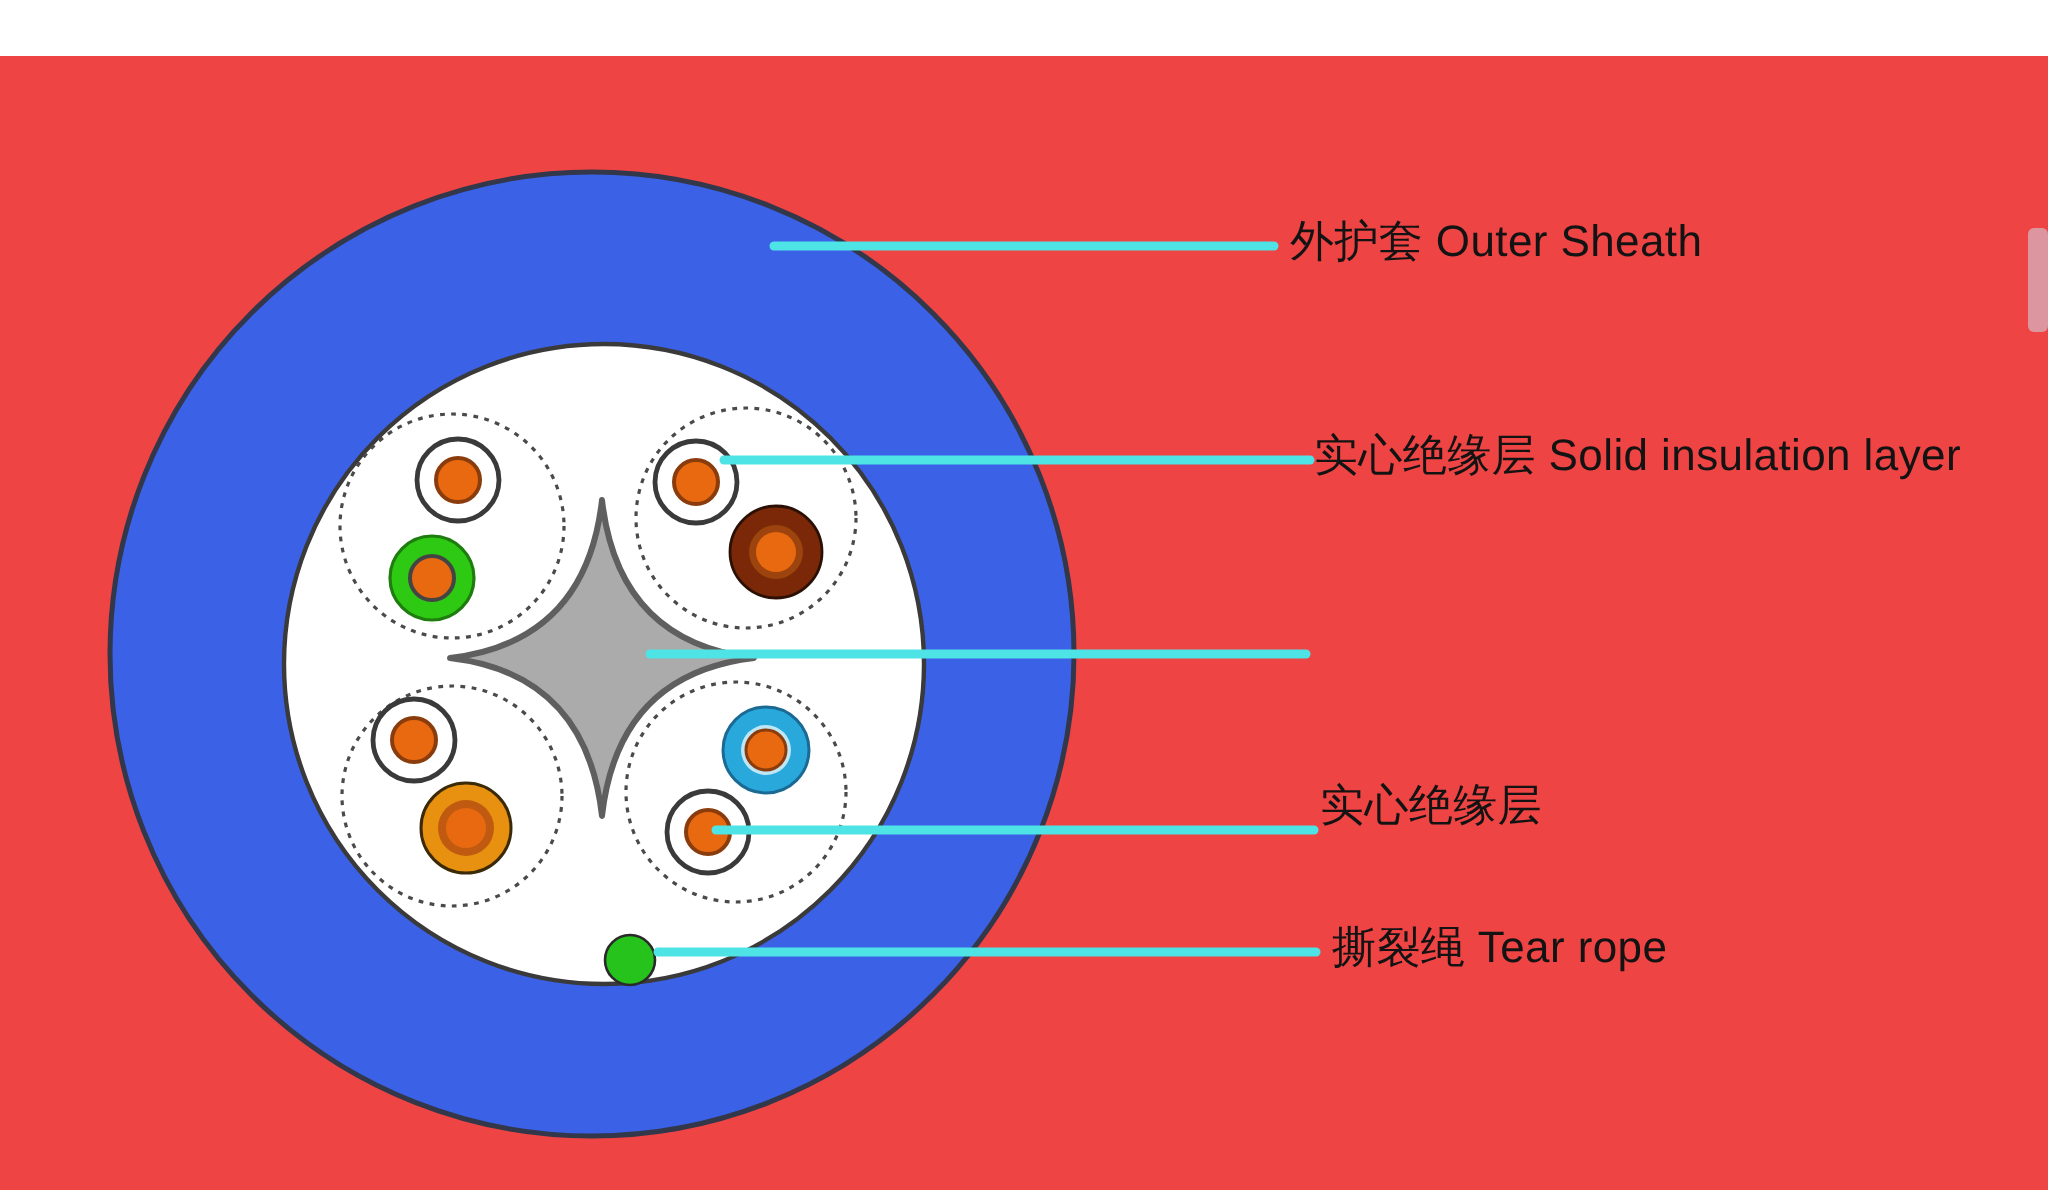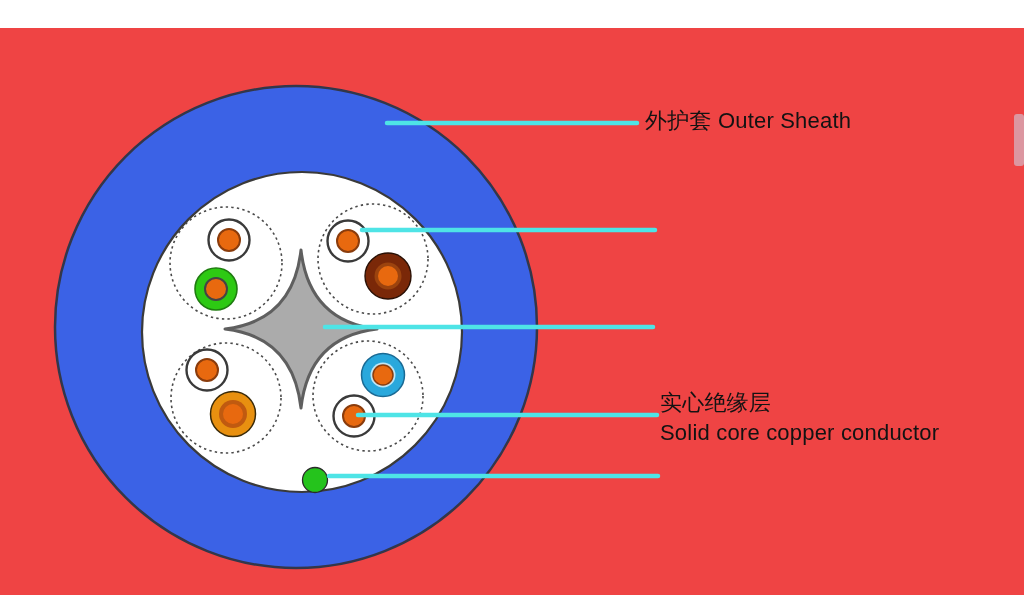--- a/index.html
+++ b/index.html
@@ -81,21 +81,22 @@
       <path d="M325 299 H653"></path>
       <path d="M358 387 H657"></path>
       <path d="M329 448 H658"></path>
     </g>
 
     <rect x="1014" y="86" width="10" height="52" rx="3" fill="#ccdaec" opacity="0.55"></rect>
   </svg>
 
   <div class="label" style="left:645px;top:80px;">外护套 Outer Sheath</div>
 
+  <div class="label" style="left:657px;top:187px;">实心绝缘层 Solid insulation layer</div>
 
 
   <div class="label" style="left:660px;top:360px;">
     <span class="line">实心绝缘层</span>
-    <span class="line">Solid core copper conductor</span>
   </div>
 
+  <div class="label" style="left:666px;top:433px;">撕裂绳 Tear rope</div>
 
 </div>
 
 </body></html>

